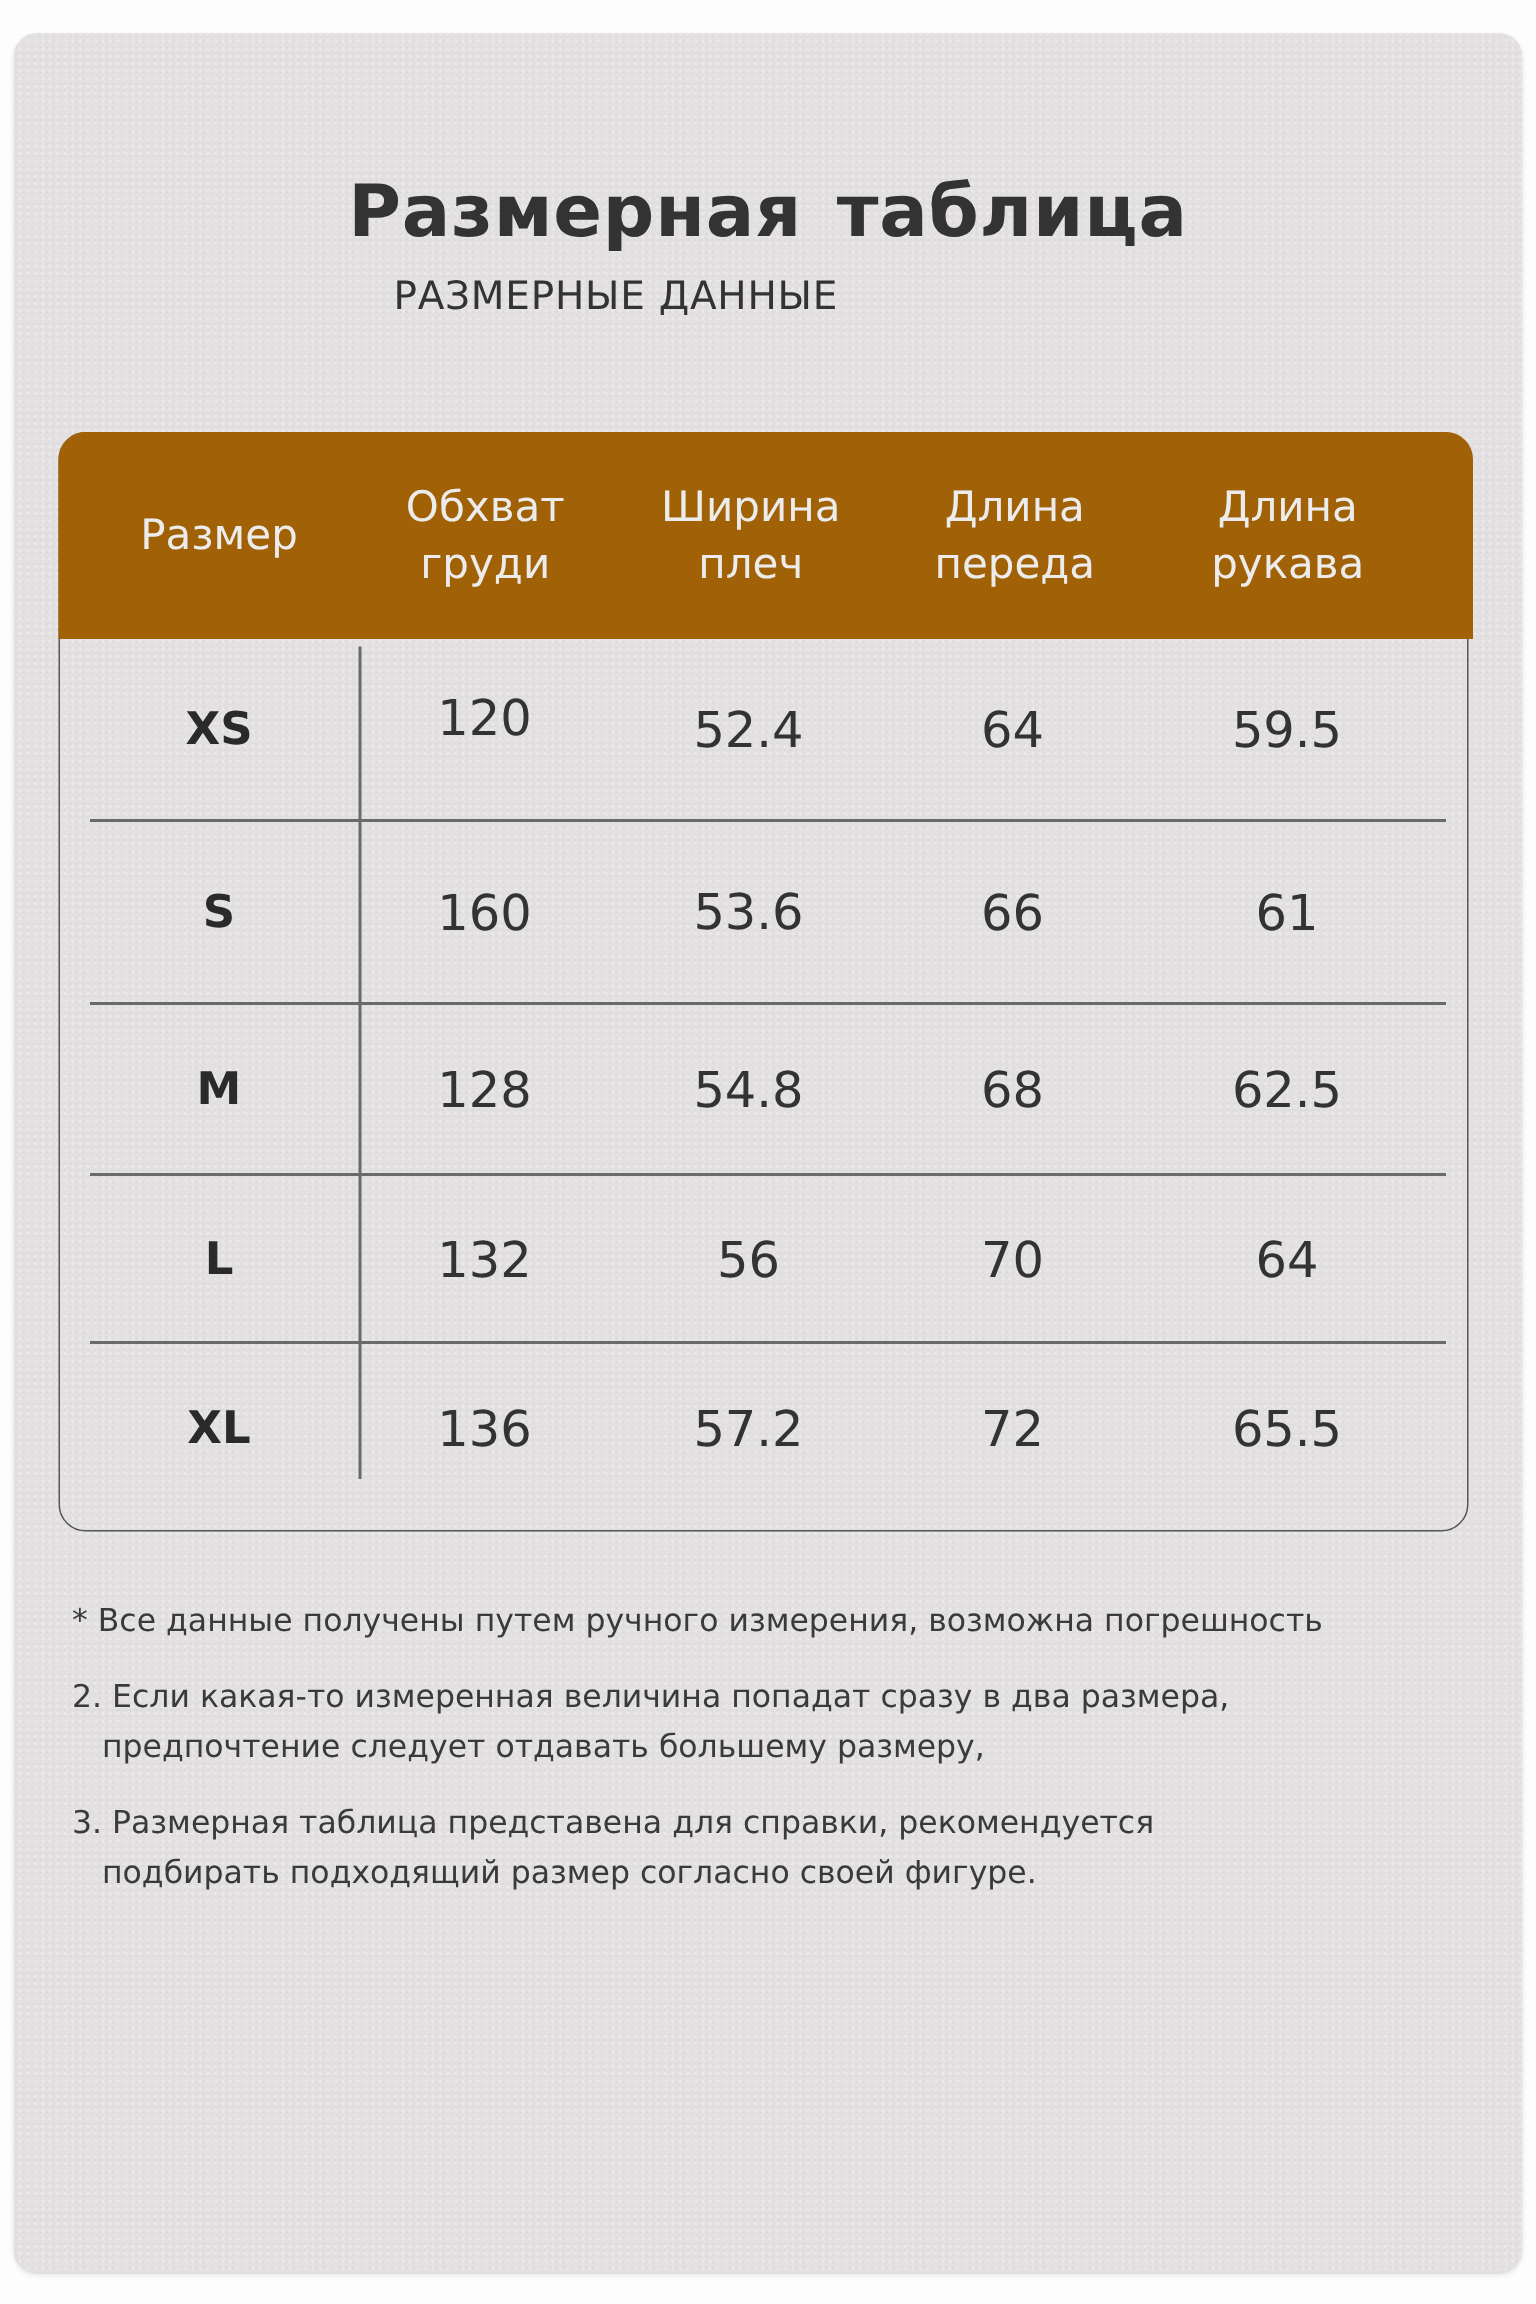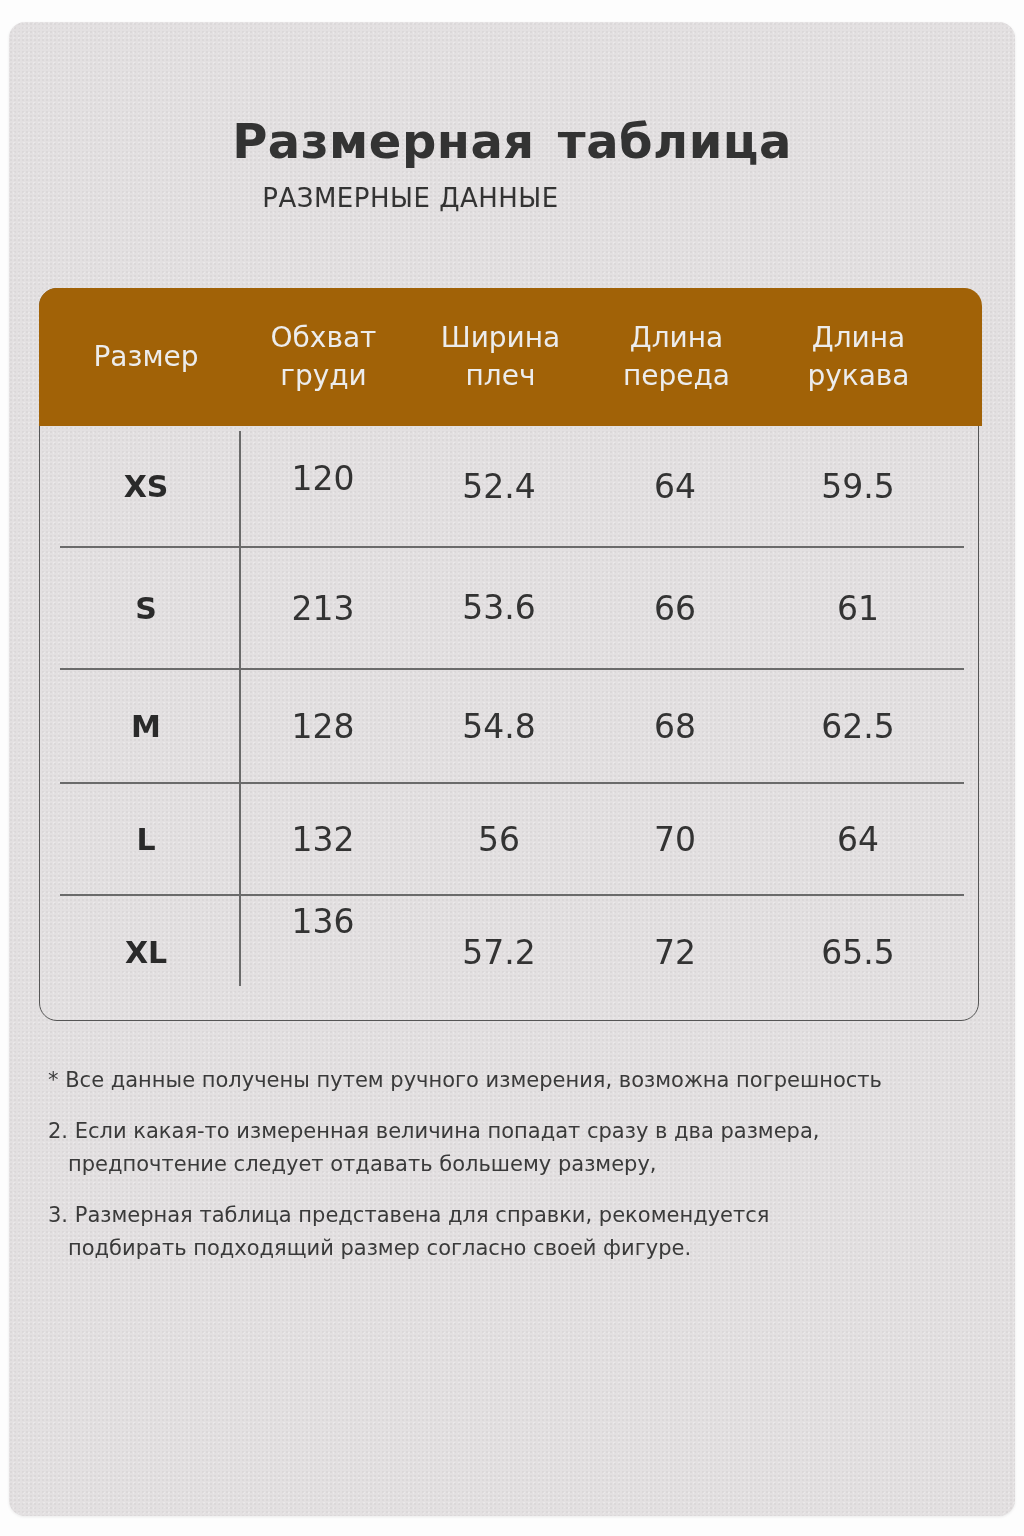--- a/index.html
+++ b/index.html
@@ -78,21 +78,21 @@
   <div>
     <div class="cell size" style="left:20px;width:172px;top:137px;height:120px;">XS</div>
     <div class="cell" style="left:203px;width:160px;top:137px;height:104px;">120</div>
     <div class="cell" style="left:379px;width:160px;top:137px;height:120px;">52.4</div>
     <div class="cell" style="left:555px;width:160px;top:137px;height:120px;">64</div>
     <div class="cell" style="left:738px;width:160px;top:137px;height:120px;">59.5</div>
   </div>
 
   <div>
     <div class="cell size" style="left:20px;width:172px;top:259px;height:120px;">S</div>
-    <div class="cell" style="left:203px;width:160px;top:259px;height:120px;">213</div>
+    <div class="cell" style="left:203px;width:160px;top:259px;height:120px;">160</div>
     <div class="cell" style="left:379px;width:160px;top:259px;height:119px;">53.6</div>
     <div class="cell" style="left:555px;width:160px;top:259px;height:120px;">66</div>
     <div class="cell" style="left:738px;width:160px;top:259px;height:120px;">61</div>
   </div>
 
   <div>
     <div class="cell size" style="left:20px;width:172px;top:381px;height:112px;">M</div>
     <div class="cell" style="left:203px;width:160px;top:381px;height:112px;">128</div>
     <div class="cell" style="left:379px;width:160px;top:381px;height:112px;">54.8</div>
     <div class="cell" style="left:555px;width:160px;top:381px;height:112px;">68</div>
@@ -102,21 +102,21 @@
   <div>
     <div class="cell size" style="left:20px;width:172px;top:495px;height:110px;">L</div>
     <div class="cell" style="left:203px;width:160px;top:495px;height:110px;">132</div>
     <div class="cell" style="left:379px;width:160px;top:495px;height:110px;">56</div>
     <div class="cell" style="left:555px;width:160px;top:495px;height:110px;">70</div>
     <div class="cell" style="left:738px;width:160px;top:495px;height:110px;">64</div>
   </div>
 
   <div>
     <div class="cell size" style="left:20px;width:172px;top:607px;height:112px;">XL</div>
-    <div class="cell" style="left:203px;width:160px;top:576px;height:112px;">136</div>
+    <div class="cell" style="left:203px;width:160px;top:607px;height:112px;">136</div>
     <div class="cell" style="left:379px;width:160px;top:607px;height:112px;">57.2</div>
     <div class="cell" style="left:555px;width:160px;top:607px;height:112px;">72</div>
     <div class="cell" style="left:738px;width:160px;top:607px;height:112px;">65.5</div>
   </div>
 </div>
 
 <div class="notes">
   <div class="note">
     <span>* Все данные получены путем ручного измерения, возможна погрешность</span>
   </div>

